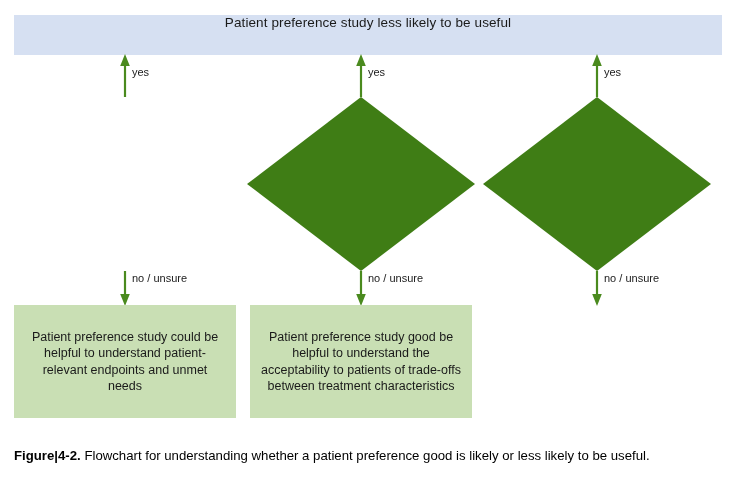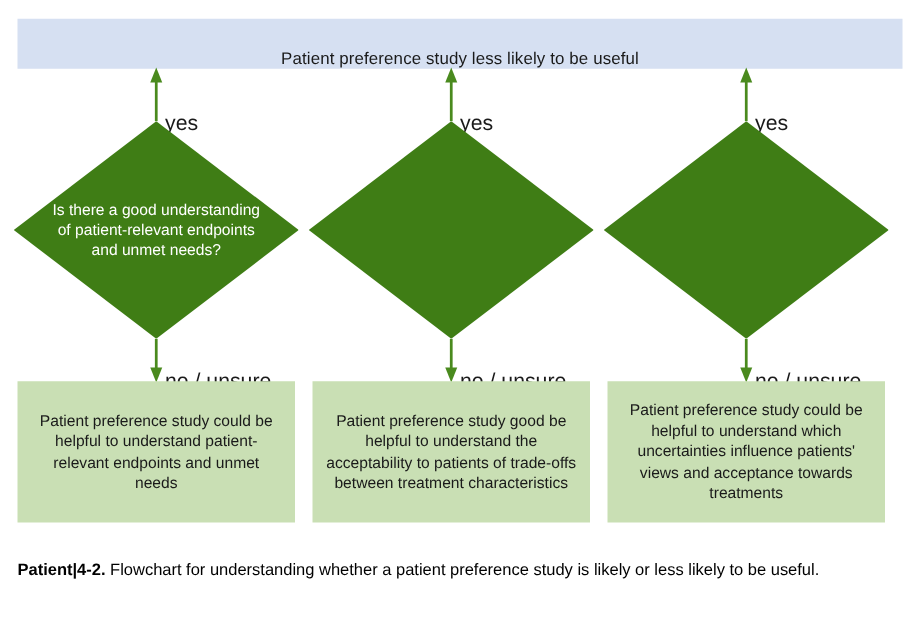--- a/index.html
+++ b/index.html
@@ -22,21 +22,21 @@
 
   
   .banner {
     position: absolute;
     left: 14px;
     top: 15px;
     width: 708px;
     height: 40px;
     background: #d6e0f2;
     display: flex;
-    align-items: flex-end;
+    align-items: flex-start;
     justify-content: center;
     box-sizing: border-box;
   }
   .banner-text {
     font-size: 13.5px;
     color: #1a1a1a;
     letter-spacing: 0.1px;
     line-height: 1.2;
     text-align: center;
   }
@@ -59,25 +59,24 @@
     top: 0;
     width: 222px;
     height: 430px;
     overflow: visible;
     pointer-events: none;
   }
 
   
   .edge-label {
     position: absolute;
-    font-size: 17px;
+    font-size: 11px;
     color: #1a1a1a;
     white-space: nowrap;
     line-height: 1.1;
-    margin-top: 24px;
   }
   .label-yes {
     left: 118px;
     top: 66px;
   }
   .label-no {
     left: 118px;
     top: 272px;
   }
 
@@ -158,24 +157,20 @@
   </div>
 
   <div class="column col-0">
     <svg class="arrow-svg" viewBox="0 0 222 430">
       <line x1="111" y1="97" x2="111" y2="62" stroke="#4a8a1e" stroke-width="2.2"></line>
       <polygon points="111,54 106.2,66 115.8,66" fill="#4a8a1e"></polygon>
       <line x1="111" y1="271" x2="111" y2="300" stroke="#4a8a1e" stroke-width="2.2"></line>
       <polygon points="111,306 106.2,294 115.8,294" fill="#4a8a1e"></polygon>
     </svg>
     <span class="edge-label label-yes">yes</span>
-    <div class="diamond-wrap">
-      <div class="diamond-shape"></div>
-      <div class="diamond-text">Is there a good understanding of patient-relevant endpoints and unmet needs?</div>
-    </div>
     <span class="edge-label label-no">no / unsure</span>
     <div class="outcome-box">
       <span class="outcome-text">Patient preference study could be helpful to understand patient-relevant endpoints and unmet needs</span>
     </div>
   </div>
 
   <div class="column col-1">
     <svg class="arrow-svg" viewBox="0 0 222 430">
       <line x1="111" y1="97" x2="111" y2="62" stroke="#4a8a1e" stroke-width="2.2"></line>
       <polygon points="111,54 106.2,66 115.8,66" fill="#4a8a1e"></polygon>
@@ -197,22 +192,19 @@
       <line x1="111" y1="97" x2="111" y2="62" stroke="#4a8a1e" stroke-width="2.2"></line>
       <polygon points="111,54 106.2,66 115.8,66" fill="#4a8a1e"></polygon>
       <line x1="111" y1="271" x2="111" y2="300" stroke="#4a8a1e" stroke-width="2.2"></line>
       <polygon points="111,306 106.2,294 115.8,294" fill="#4a8a1e"></polygon>
     </svg>
     <span class="edge-label label-yes">yes</span>
     <div class="diamond-wrap">
       <div class="diamond-shape"></div>
     </div>
     <span class="edge-label label-no">no / unsure</span>
-    <div class="outcome-box">
-      <span class="outcome-text">Patient preference study could be helpful to understand which uncertainties influence patients' views and acceptance towards treatments</span>
-    </div>
   </div>
 
   <div class="caption">
-    <span class="caption-label">Patient</span><span class="caption-sep">|</span><span class="caption-num">4-2.</span><span> Flowchart for understanding whether a patient preference study is likely or less likely to be useful.</span>
+    <span class="caption-label">Figure</span><span class="caption-sep">|</span><span class="caption-num">4-2.</span><span> Flowchart for understanding whether a patient preference good is likely or less likely to be useful.</span>
   </div>
 
 </div>
 
 </body></html>

